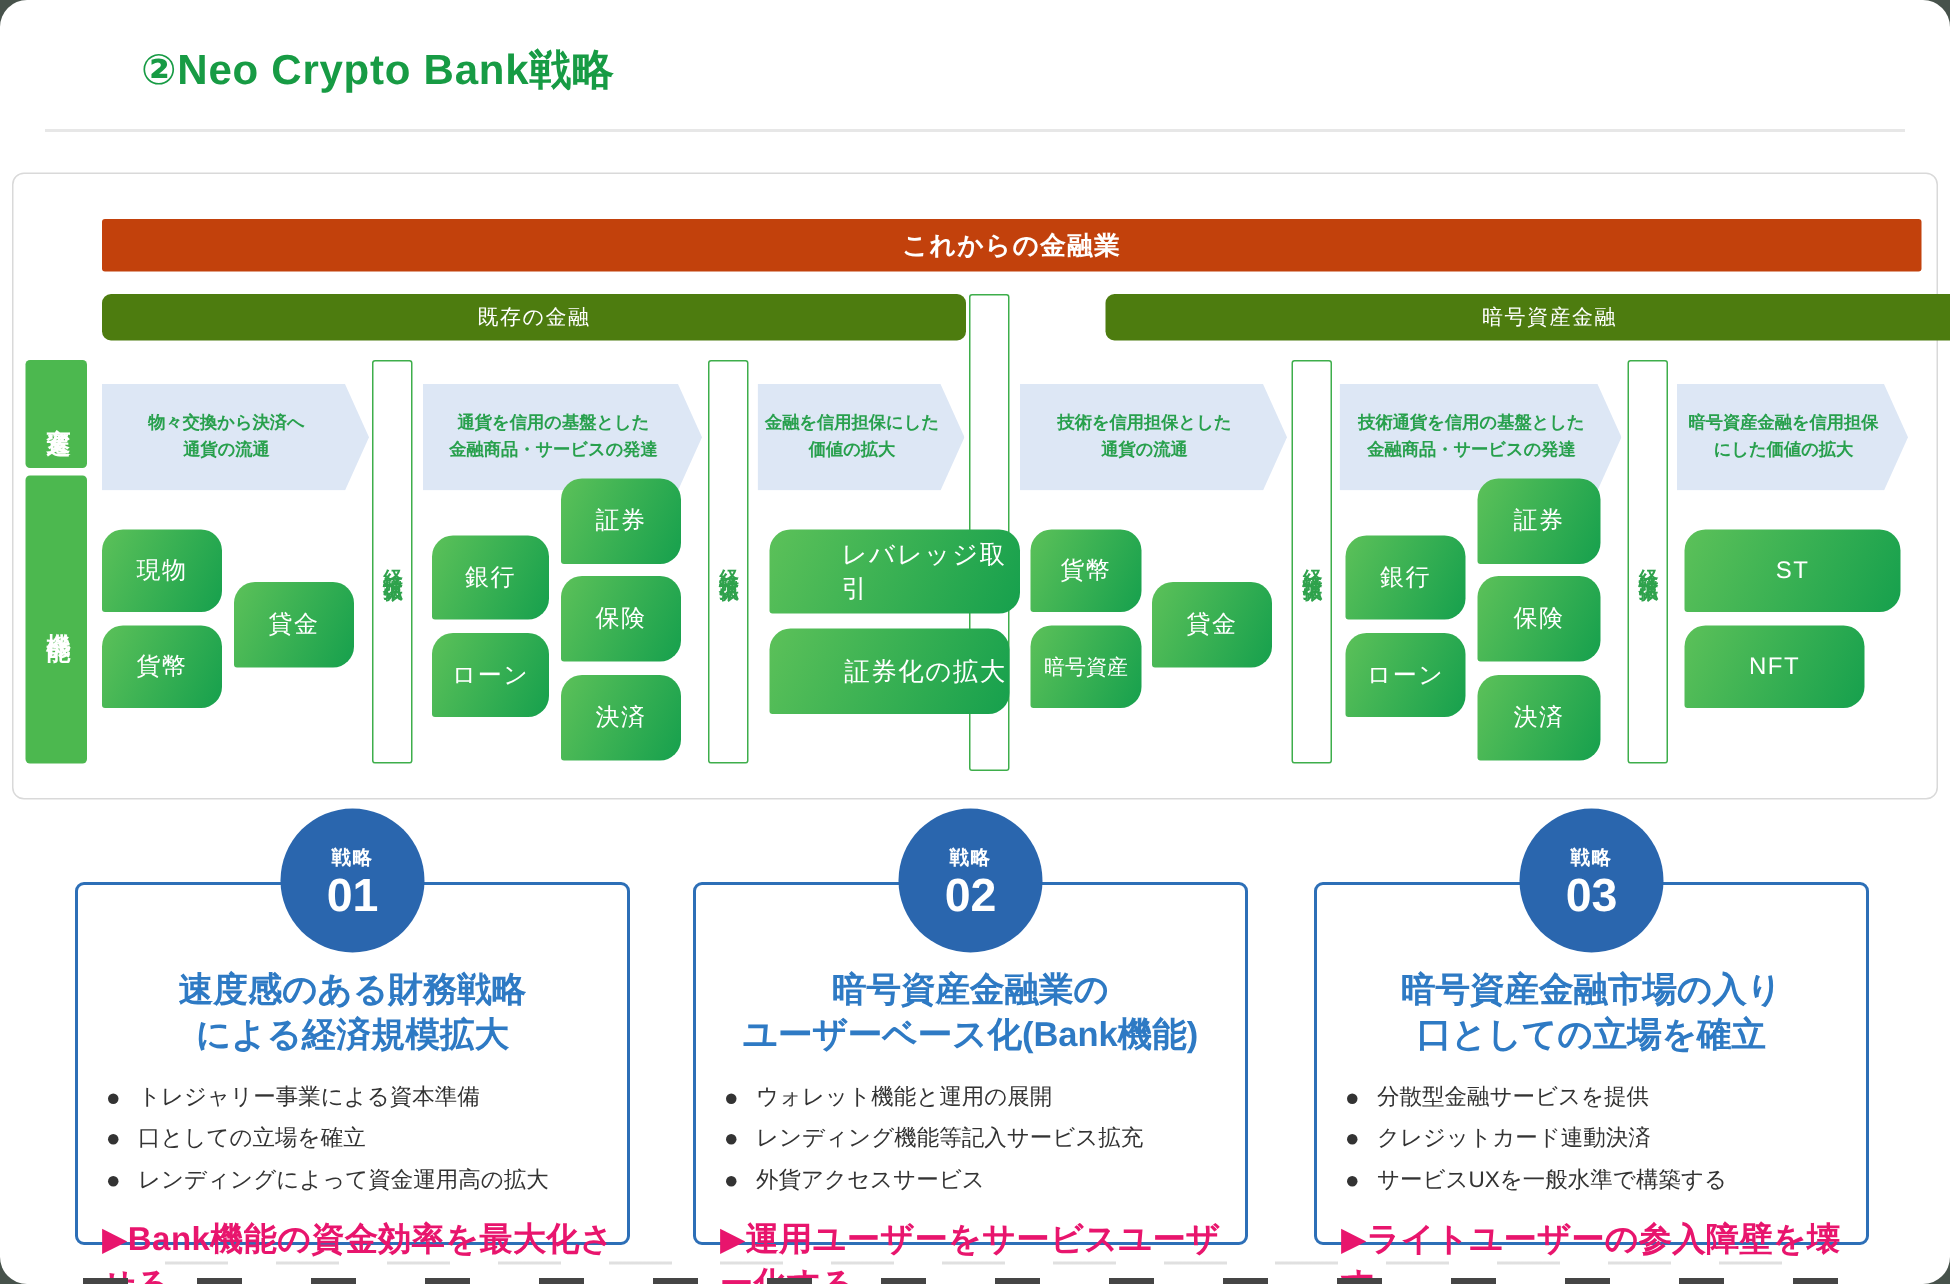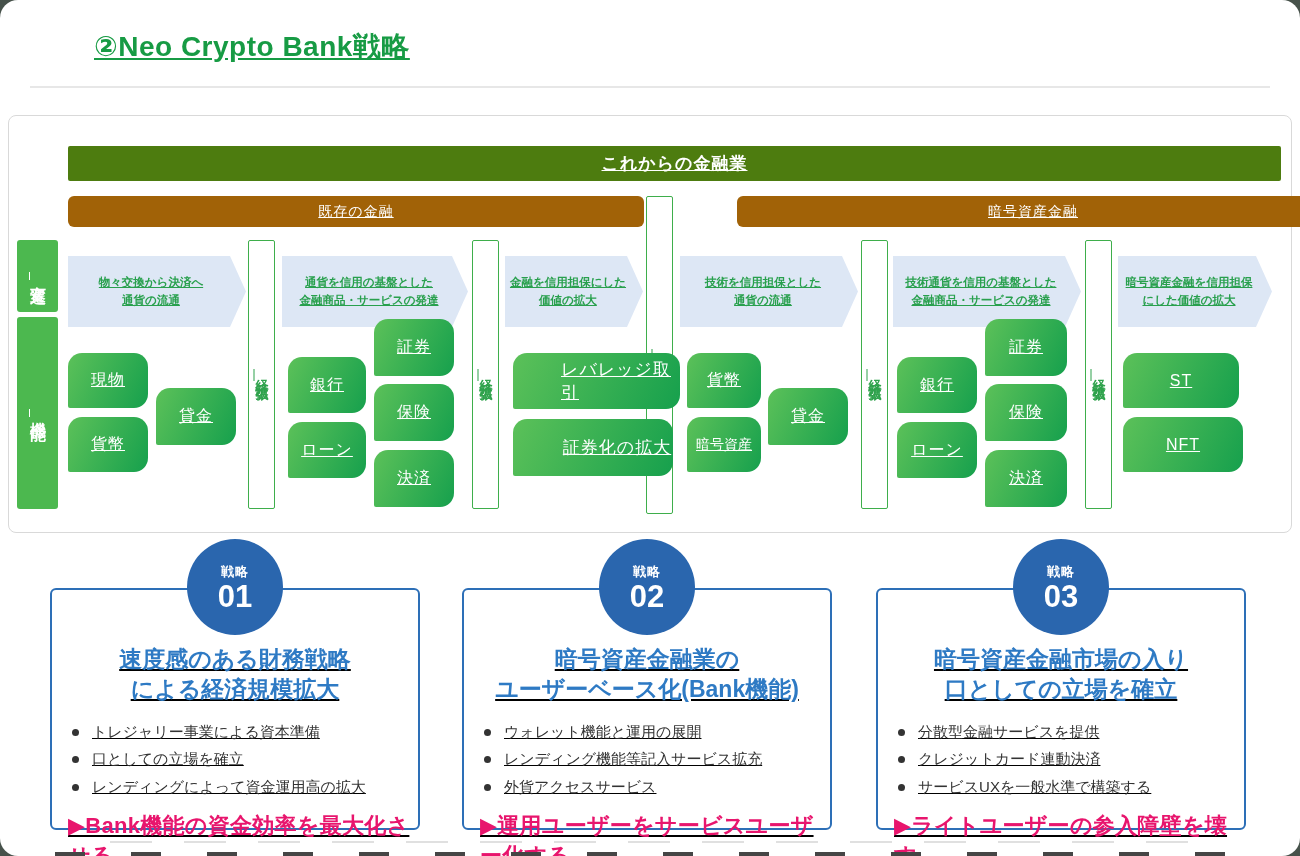--- a/index.html
+++ b/index.html
@@ -1,29 +1,29 @@
 <!DOCTYPE html>
 <html><head>
 <meta charset="utf-8">
 <style>
   html,body{margin:0;padding:0;background:#47524b;}
   .stage{position:relative;width:1300px;height:856px;background:#ffffff;border-radius:18px;
          overflow:hidden;font-family:"Liberation Sans","DejaVu Sans",sans-serif;}
-  .abs{position:absolute;text-decoration:underline;}
+  .abs{position:absolute;}
 
   
   .page-title{left:94px;top:28px;font-size:28px;font-weight:bold;color:#179b44;letter-spacing:.5px;}
   .title-rule{left:30px;top:86px;width:1240px;height:2px;background:#e7e7e7;}
 
   
   .panel{left:8px;top:115px;width:1282px;height:416px;border:1px solid #d9d9d9;border-radius:8px;background:#fff;}
 
-  .green-bar{left:68px;top:146px;width:1213px;height:35px;background:#4d7c0f;border-radius:2px;
+  .green-bar{left:68px;top:146px;width:1213px;height:35px;background:#c2410c;border-radius:2px;
              display:flex;align-items:center;justify-content:center;color:#fff;font-size:17px;font-weight:bold;letter-spacing:1px;}
-  .black-bar{top:196px;height:31px;background:#a16207;border-radius:6px;display:flex;align-items:center;justify-content:center;
+  .black-bar{top:196px;height:31px;background:#4d7c0f;border-radius:6px;display:flex;align-items:center;justify-content:center;
              color:#fff;font-size:14px;letter-spacing:1px;}
   .black-left{left:68px;width:576px;}
   .black-right{left:689px;width:592px;margin-left:48px;}
 
   .rowlabel{left:17px;width:41px;background:#4cb84f;border-radius:3px;color:#fff;font-size:16px;font-weight:bold;
             display:flex;align-items:center;justify-content:center;writing-mode:vertical-rl;text-orientation:upright;letter-spacing:4px;}
   .rl-top{top:240px;height:72px;}
   .rl-bottom{top:317px;height:192px;}
 
   .col{width:27px;background:#fff;border:1.5px solid #3eae4b;border-radius:2px;color:#2fa24c;font-size:13px;font-weight:bold;
@@ -111,21 +111,21 @@
   <div class="abs box" style="left:687px;top:353px;width:74px;height:55px;">貨幣</div>
   <div class="abs box box-sm" style="left:687px;top:417px;width:74px;height:55px;">暗号資産</div>
   <div class="abs box" style="left:768px;top:388px;width:80px;height:57px;">貸金</div>
 
   <div class="abs box" style="left:897px;top:357px;width:80px;height:56px;">銀行</div>
   <div class="abs box" style="left:897px;top:422px;width:80px;height:56px;">ローン</div>
   <div class="abs box" style="left:985px;top:319px;width:82px;height:57px;">証券</div>
   <div class="abs box" style="left:985px;top:384px;width:82px;height:57px;">保険</div>
   <div class="abs box" style="left:985px;top:450px;width:82px;height:57px;">決済</div>
 
-  <div class="abs box" style="left:1123px;top:353px;width:116px;height:55px;">ST</div>
+  <div class="abs box" style="left:1123px;top:353px;width:144px;height:55px;">ST</div>
   <div class="abs box" style="left:1123px;top:417px;width:120px;height:55px;">NFT</div>
 
   <div class="abs card" style="left:50px;">
     <div class="badge">
       <div class="badge-label">戦略</div>
       <div class="badge-num">01</div>
     </div>
     <div class="card-title">速度感のある財務戦略
 による経済規模拡大</div>
     <ul class="card-bullets">

